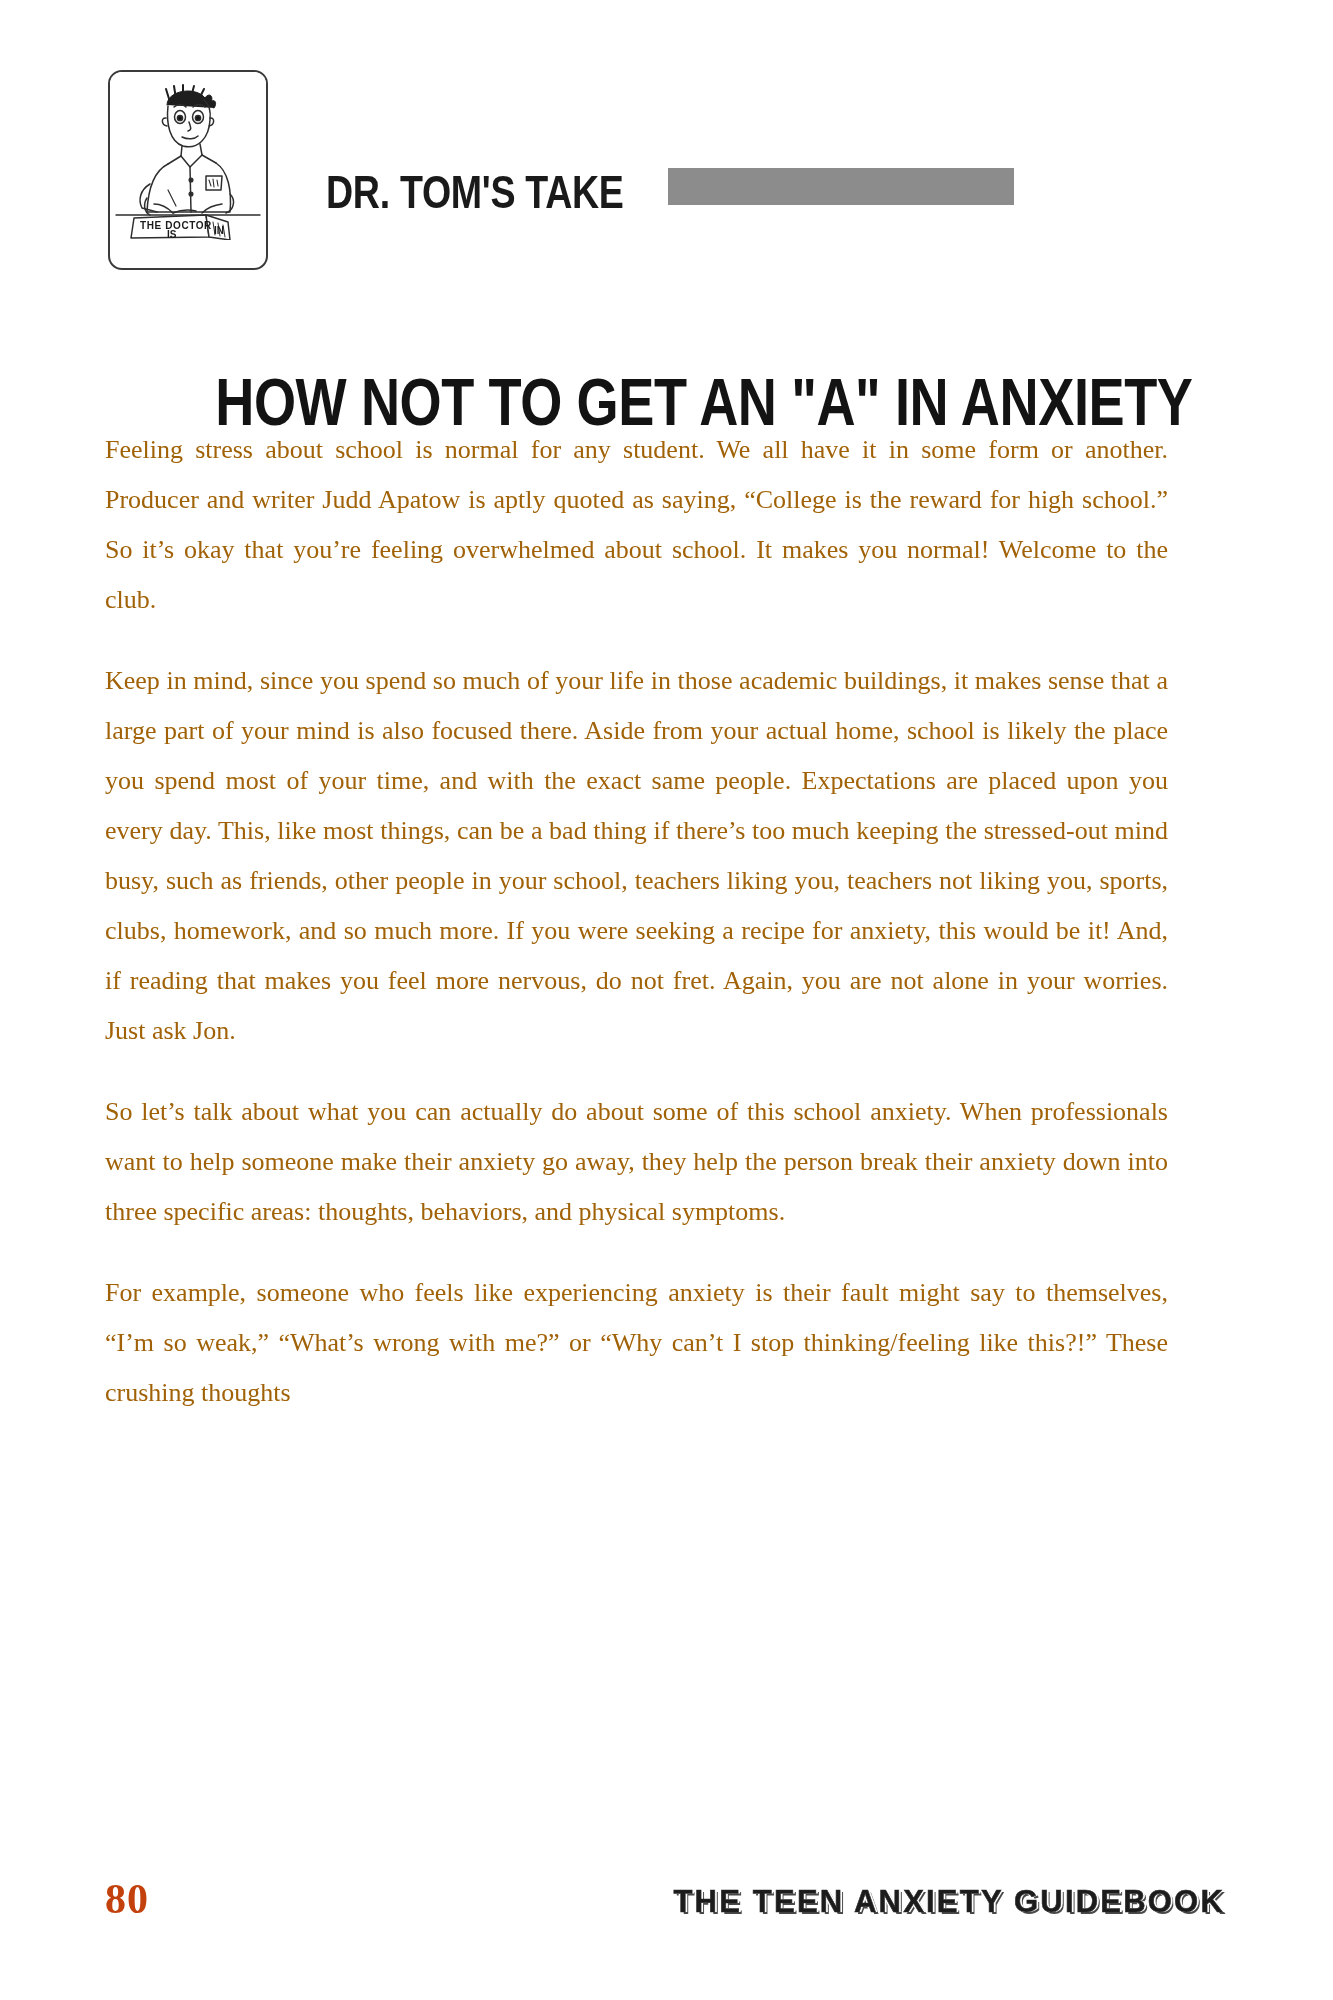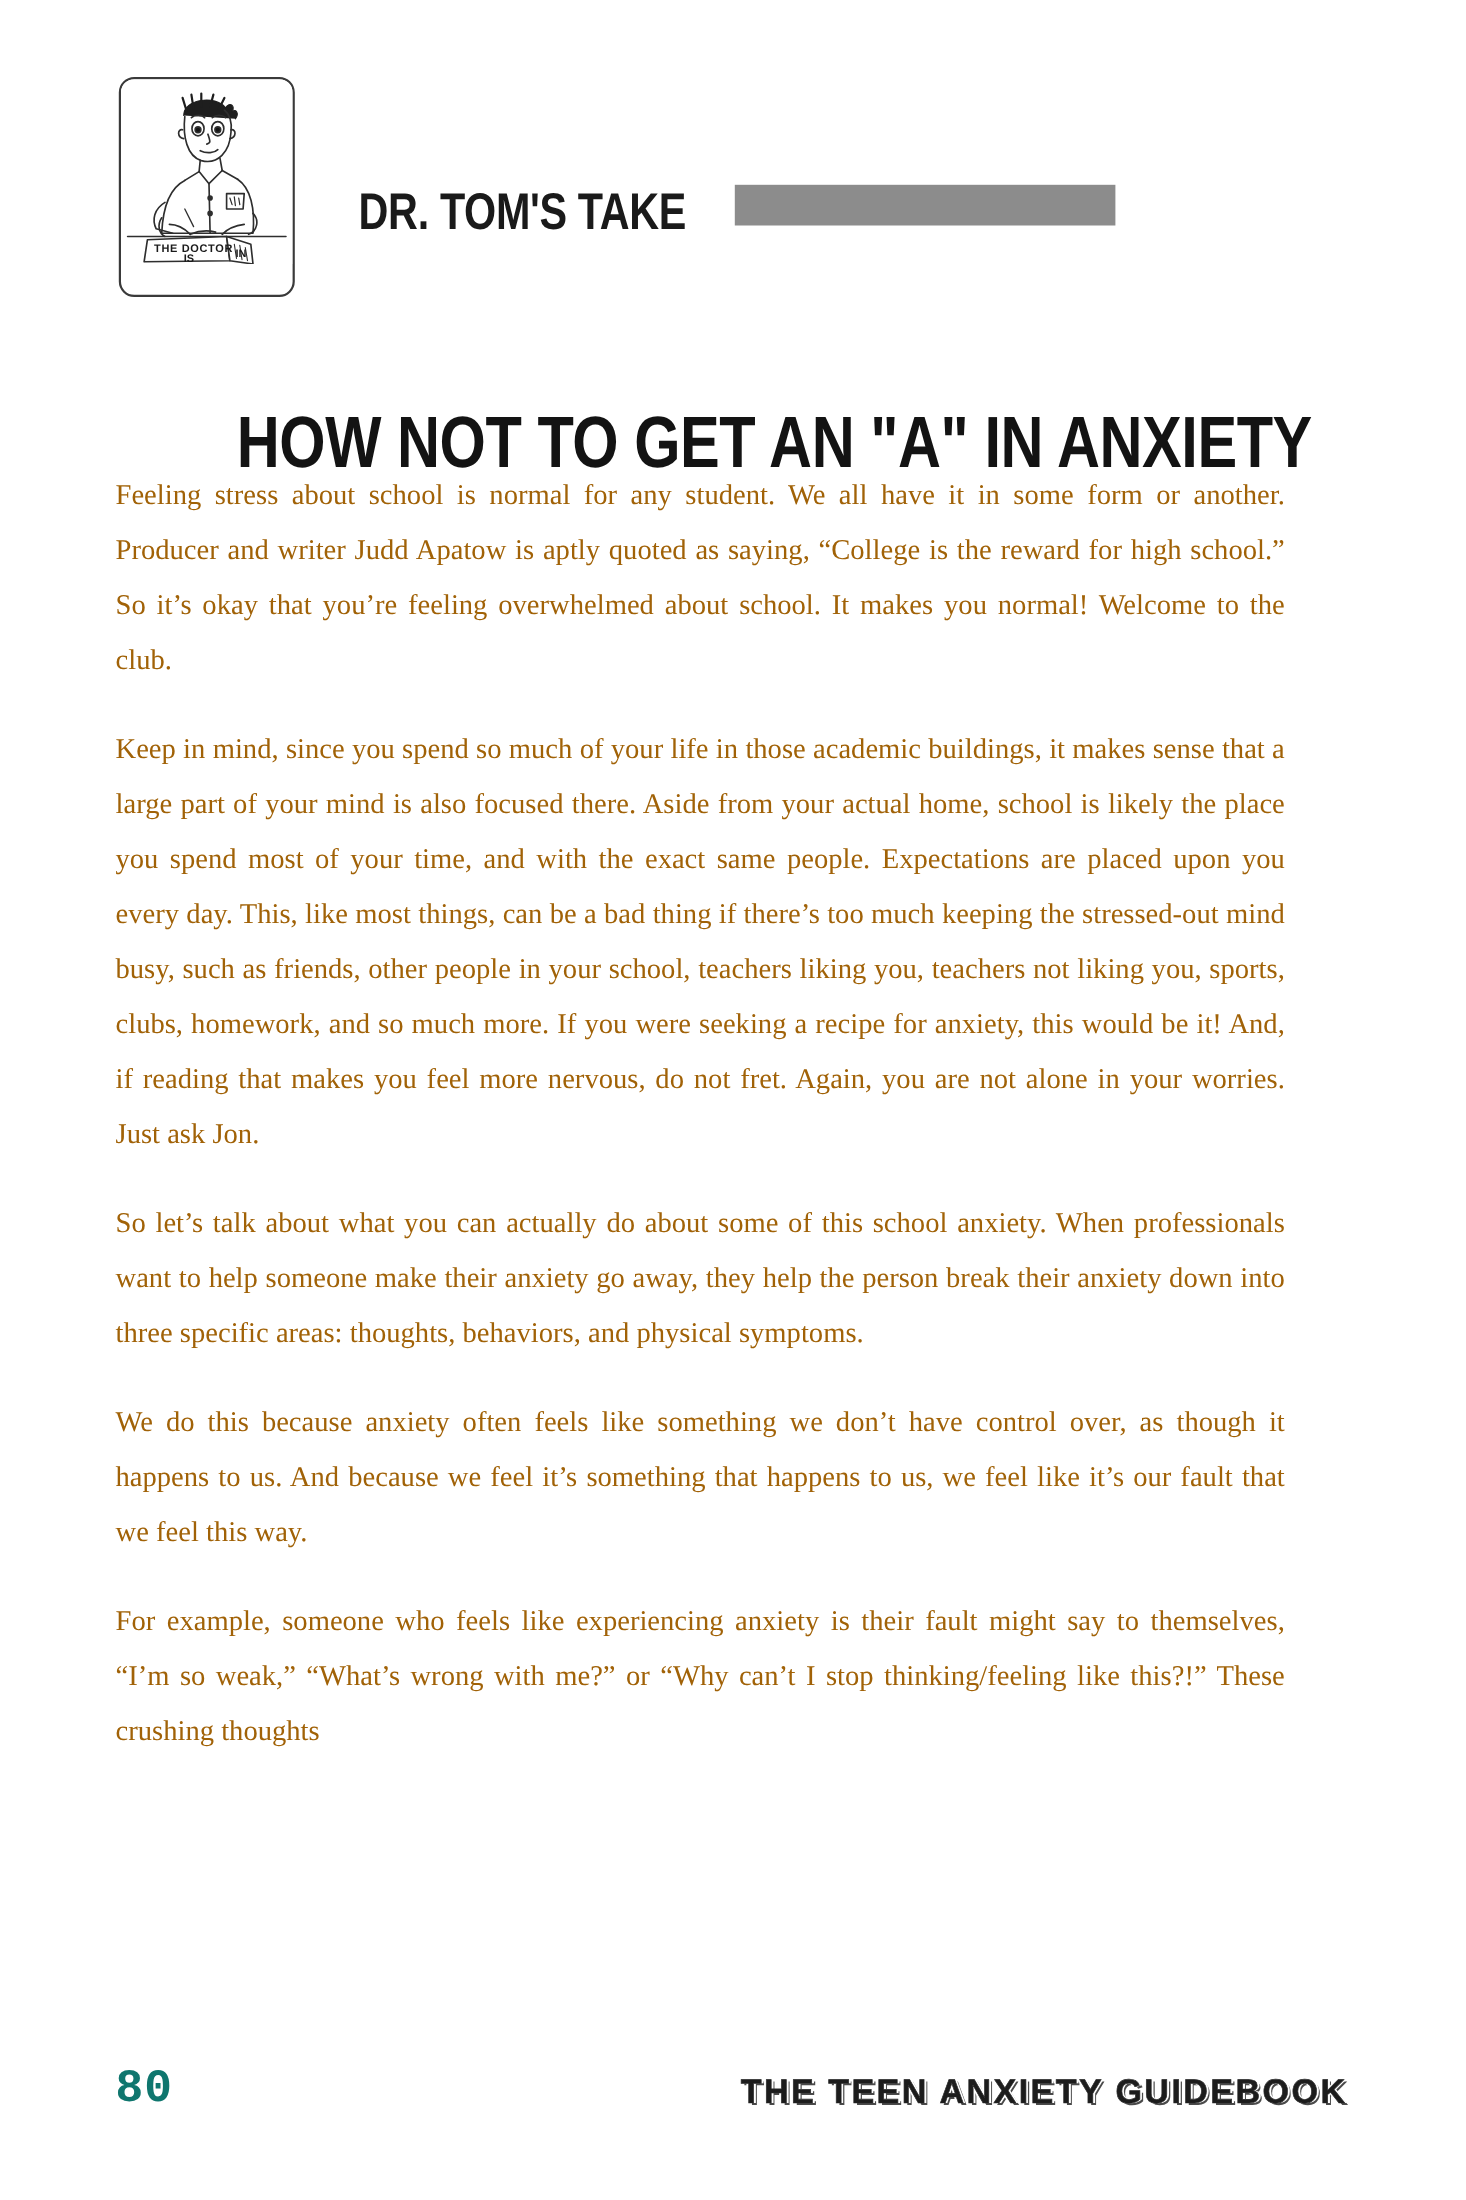--- a/index.html
+++ b/index.html
@@ -120,25 +120,25 @@
     position: absolute;
     left: 105px;
     top: 1878px;
     width: 1120px;
     height: 60px;
   }
   .folio {
     position: absolute;
     left: 0;
     top: 0;
-    font-family: Liberation Mono, monospace;
+    font-family: Liberation Serif, serif;
     font-weight: 700;
     font-size: 42px;
     letter-spacing: 1px;
-    color: #0f766e;
+    color: #c2410c;
     line-height: 1;
   }
   .running-title {
     position: absolute;
     right: 0;
     top: 8px;
     font-family: "Liberation Sans", sans-serif;
     font-weight: 700;
     font-size: 31px;
     letter-spacing: 2.2px;
@@ -226,21 +226,20 @@
 
     <div class="header-rule"></div>
   </div>
 
   <h1 class="headline"><span>HOW NOT TO GET AN "A" IN ANXIETY</span></h1>
 
   <div class="body-col">
     <p>Feeling stress about school is normal for any student. We all have it in some form or another. Producer and writer Judd Apatow is aptly quoted as saying, “College is the reward for high school.” So it’s okay that you’re feeling overwhelmed about school. It makes you normal! Welcome to the club.</p>
     <p>Keep in mind, since you spend so much of your life in those academic buildings, it makes sense that a large part of your mind is also focused there. Aside from your actual home, school is likely the place you spend most of your time, and with the exact same people. Expectations are placed upon you every day. This, like most things, can be a bad thing if there’s too much keeping the stressed-out mind busy, such as friends, other people in your school, teachers liking you, teachers not liking you, sports, clubs, homework, and so much more. If you were seeking a recipe for anxiety, this would be it! And, if reading that makes you feel more nervous, do not fret. Again, you are not alone in your worries. Just ask Jon.</p>
     <p>So let’s talk about what you can actually do about some of this school anxiety. When professionals want to help someone make their anxiety go away, they help the person break their anxiety down into three specific areas: thoughts, behaviors, and physical symptoms.</p>
-    <p>We do this because anxiety often feels like something we don’t have control over, as though it happens to us. And because we feel it’s something that happens to us, we feel like it’s our fault that we feel this way.</p>
     <p>For example, someone who feels like experiencing anxiety is their fault might say to themselves, “I’m so weak,” “What’s wrong with me?” or “Why can’t I stop thinking/feeling like this?!” These crushing thoughts</p>
   </div>
 
   <div class="footer">
     <div class="folio">80</div>
     <div class="running-title">THE TEEN ANXIETY GUIDEBOOK</div>
   </div>
 
 </div>
 

